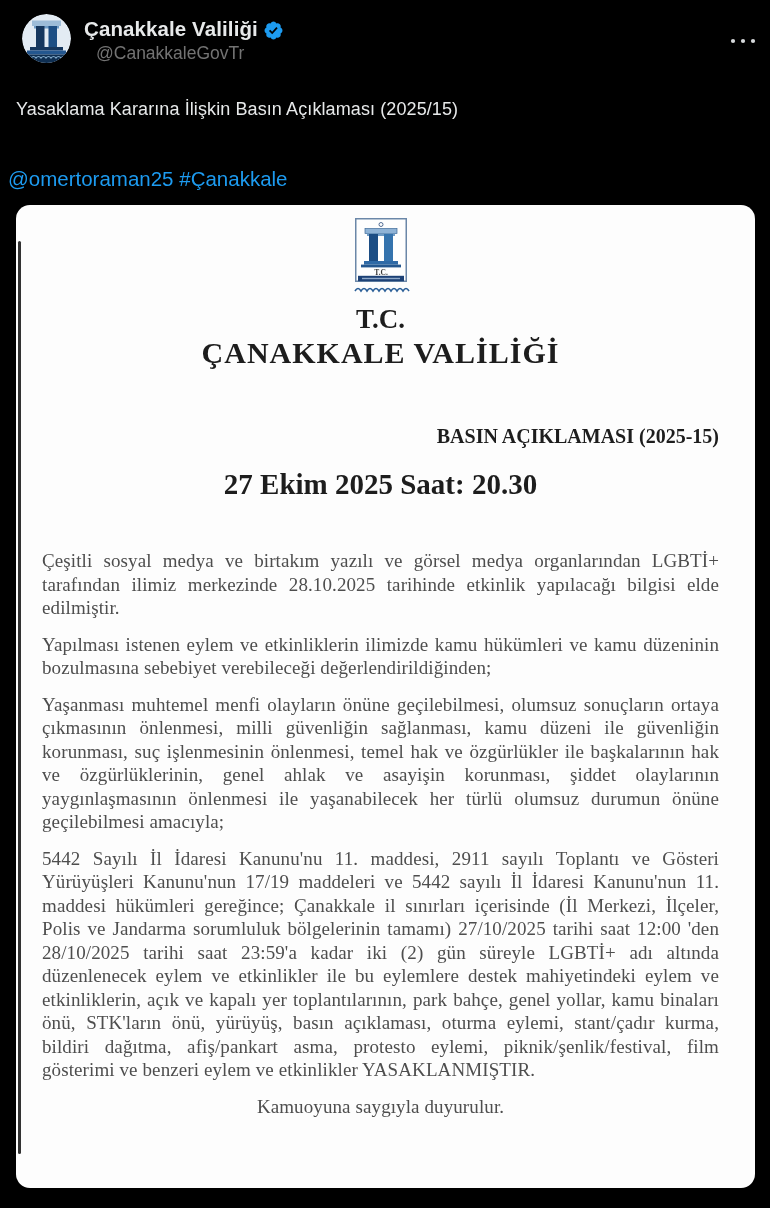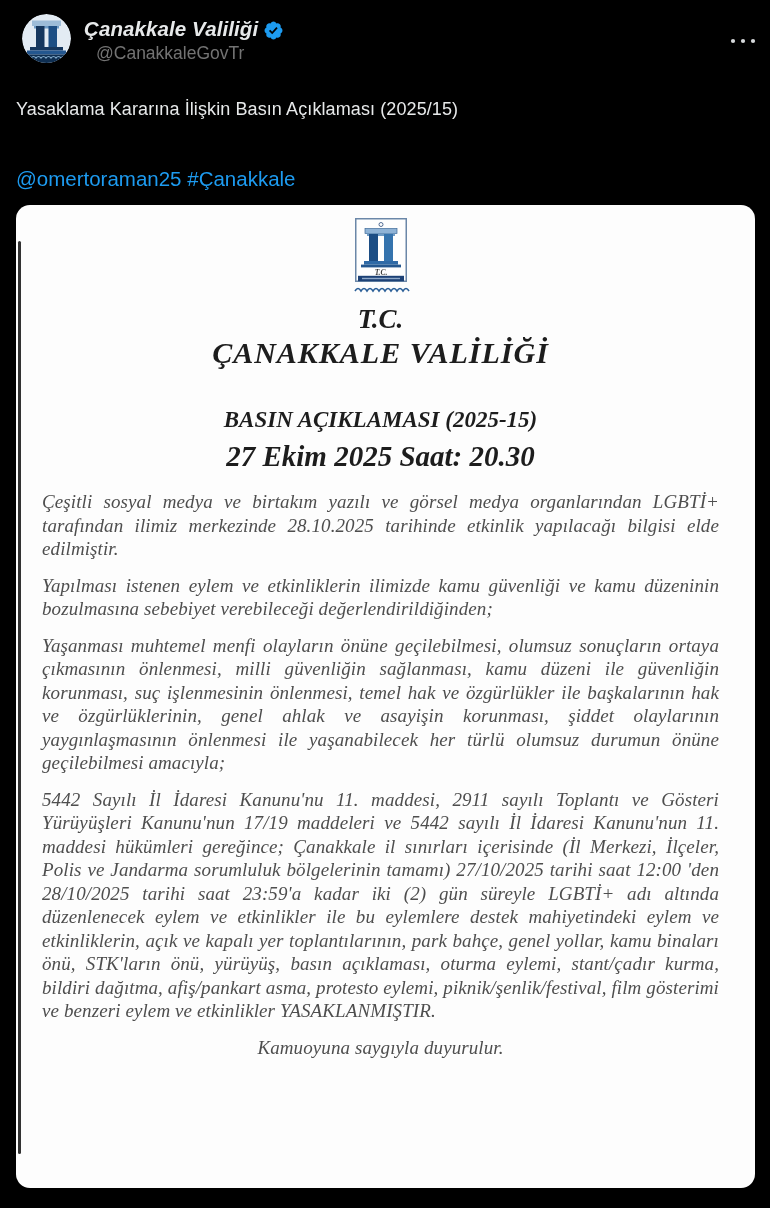--- a/index.html
+++ b/index.html
@@ -12,21 +12,21 @@
   }
 
   
   .avatar {
     position: absolute; left: 22px; top: 14px;
     width: 49px; height: 49px; border-radius: 50%;
     overflow: hidden; cursor: pointer;
   }
   .author-name-row {
     position: absolute; left: 84px; top: 17px;
-    display: flex; align-items: center; gap: 5px; font-style: italic;
+    display: flex; align-items: center; gap: 5px;
   }
   .display-name {
     color: #e7e9ea; font-size: 20.5px; font-weight: 700;
     letter-spacing: 0.1px; cursor: pointer; white-space: nowrap;
   }
   .verified { width: 21px; height: 21px; margin-top: 2px; }
   .handle {
     position: absolute; left: 96px; top: 43px;
     color: #737373; font-size: 17.5px; cursor: pointer;
   }
@@ -36,21 +36,21 @@
     justify-content: center; cursor: pointer;
   }
 
   
   .tweet-text {
     position: absolute; left: 16px; top: 96px;
     width: 740px; color: #e7e9ea; font-size: 18px;
     line-height: 26px; letter-spacing: 0.1px;
   }
   .tweet-links {
-    position: absolute; left: 16px; top: 166px;
+    position: absolute; left: 8px; top: 166px;
     width: 740px; font-size: 20.5px; line-height: 26px;
   }
   .tweet-links a, .link {
     color: #1d9bf0; text-decoration: none; cursor: pointer;
   }
 
   
   .doc-card {
     position: absolute; left: 16px; top: 205px;
     width: 739px; height: 983px;
@@ -60,30 +60,29 @@
   
   .doc-card::before {
     content: ""; position: absolute; left: 2px; top: 36px; bottom: 34px;
     width: 2.5px; background: #1c1c1c; border-radius: 2px; opacity: 0.9;
   }
   .doc-inner {
     position: absolute; inset: 0;
     padding: 6px 36px 0 26px;
     box-sizing: border-box;
     font-family: "Liberation Serif", serif;
-    font-style: italic;
   }
   .doc-seal { display: block; margin: 6px auto 0; }
   .doc-h { text-align: center; color: #1d1d1d; font-weight: 700; margin: 0; }
   .h-tc        { margin-top: 6px;  font-size: 27px; line-height: 32px; }
   .h-office    {  font-size: 30px; line-height: 36px; letter-spacing: 1px; }
   .h-dept      { margin-top: 9px;  font-size: 28px; line-height: 34px; }
-  .h-title     { margin-top: 32px; font-size: 23px; line-height: 34px; }
-  .h-datetime  { margin-top: 2px; font-size: 29px; line-height: 34px; }
-  .doc-body { margin-top: 17px; }
+  .h-title     { margin-top: 48px; font-size: 20px; line-height: 34px; text-align: right; }
+  .h-datetime  { margin-top: 14px; font-size: 29px; line-height: 34px; }
+  .doc-body { margin-top: 48px; }
   .doc-body p {
     margin: 0 0 13px 0;
     font-size: 19px; line-height: 23.5px;
     color: #4e4e4e; text-align: justify;
     letter-spacing: 0.1px;
   }
   .doc-body p:last-child { text-align: center; }
 </style>
 </head>
 <body>
@@ -158,20 +157,20 @@
       </svg>
     </span>
 
     <p class="doc-h h-tc">T.C.</p>
     <p class="doc-h h-office">ÇANAKKALE VALİLİĞİ</p>
     <p class="doc-h h-title">BASIN AÇIKLAMASI (2025-15)</p>
     <p class="doc-h h-datetime">27 Ekim 2025 Saat: 20.30</p>
 
     <div class="doc-body">
         <p>Çeşitli sosyal medya ve birtakım yazılı ve görsel medya organlarından LGBTİ+ tarafından ilimiz merkezinde 28.10.2025 tarihinde etkinlik yapılacağı bilgisi elde edilmiştir.</p>
-        <p>Yapılması istenen eylem ve etkinliklerin ilimizde kamu güvenliği ve kamu düzeninin bozulmasına sebebiyet verebileceği değerlendirildiğinden;</p>
+        <p>Yapılması istenen eylem ve etkinliklerin ilimizde kamu hükümleri ve kamu düzeninin bozulmasına sebebiyet verebileceği değerlendirildiğinden;</p>
         <p>Yaşanması muhtemel menfi olayların önüne geçilebilmesi, olumsuz sonuçların ortaya çıkmasının önlenmesi, milli güvenliğin sağlanması, kamu düzeni ile güvenliğin korunması, suç işlenmesinin önlenmesi, temel hak ve özgürlükler ile başkalarının hak ve özgürlüklerinin, genel ahlak ve asayişin korunması, şiddet olaylarının yaygınlaşmasının önlenmesi ile yaşanabilecek her türlü olumsuz durumun önüne geçilebilmesi amacıyla;</p>
         <p>5442 Sayılı İl İdaresi Kanunu'nu 11. maddesi, 2911 sayılı Toplantı ve Gösteri Yürüyüşleri Kanunu'nun 17/19 maddeleri ve 5442 sayılı İl İdaresi Kanunu'nun 11. maddesi hükümleri gereğince; Çanakkale il sınırları içerisinde (İl Merkezi, İlçeler, Polis ve Jandarma sorumluluk bölgelerinin tamamı) 27/10/2025 tarihi saat 12:00 'den 28/10/2025 tarihi saat 23:59'a kadar iki (2) gün süreyle LGBTİ+ adı altında düzenlenecek eylem ve etkinlikler ile bu eylemlere destek mahiyetindeki eylem ve etkinliklerin, açık ve kapalı yer toplantılarının, park bahçe, genel yollar, kamu binaları önü, STK'ların önü, yürüyüş, basın açıklaması, oturma eylemi, stant/çadır kurma, bildiri dağıtma, afiş/pankart asma, protesto eylemi, piknik/şenlik/festival, film gösterimi ve benzeri eylem ve etkinlikler YASAKLANMIŞTIR.</p>
         <p>Kamuoyuna saygıyla duyurulur.</p>
       </div>
 
   </div>
 </div>
 
 </body></html>

